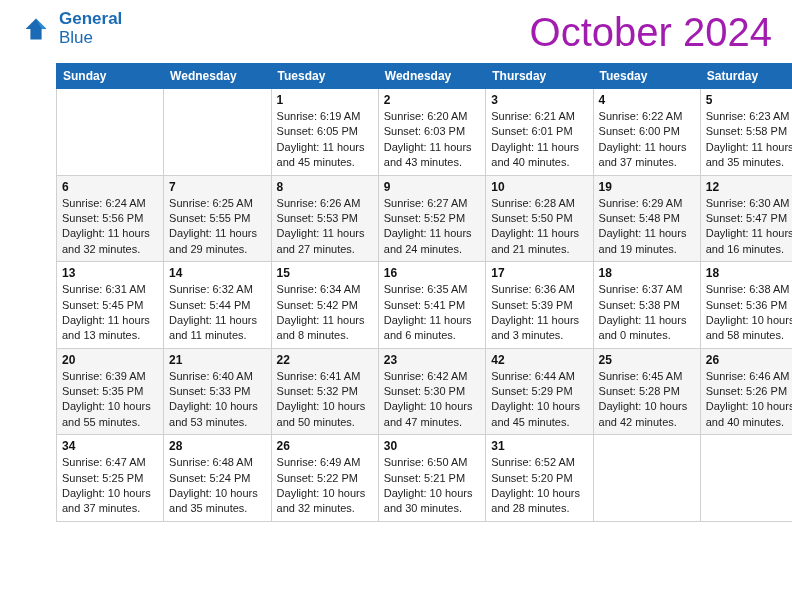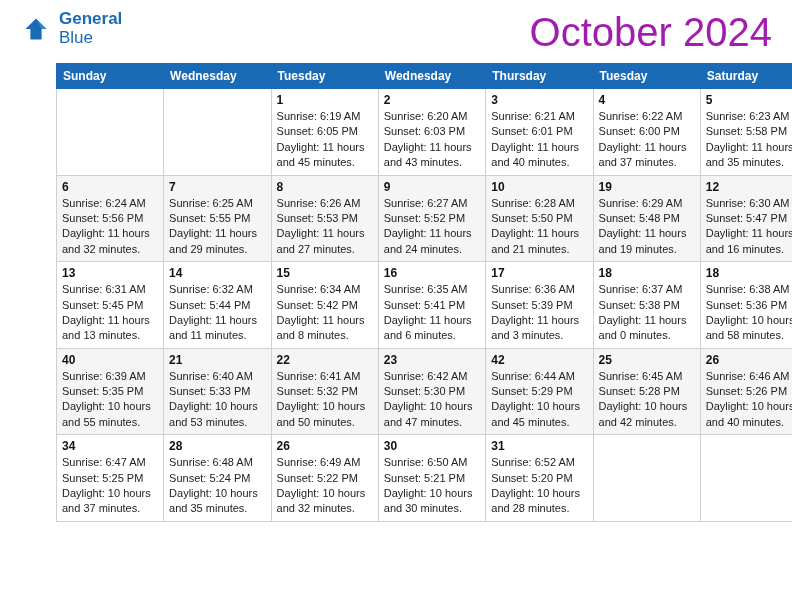--- a/index.html
+++ b/index.html
@@ -199,21 +199,21 @@
             <div class="day-num">18</div>
         <div class="day-detail">Sunrise: 6:37 AM<br>Sunset: 5:38 PM<br>Daylight: 11 hours and 0 minutes.</div>
           </td>
           <td>
             <div class="day-num">18</div>
         <div class="day-detail">Sunrise: 6:38 AM<br>Sunset: 5:36 PM<br>Daylight: 10 hours and 58 minutes.</div>
           </td>
         </tr>
         <tr>
           <td>
-            <div class="day-num">40</div>
+            <div class="day-num">20</div>
         <div class="day-detail">Sunrise: 6:39 AM<br>Sunset: 5:35 PM<br>Daylight: 10 hours and 55 minutes.</div>
           </td>
           <td>
             <div class="day-num">21</div>
         <div class="day-detail">Sunrise: 6:40 AM<br>Sunset: 5:33 PM<br>Daylight: 10 hours and 53 minutes.</div>
           </td>
           <td>
             <div class="day-num">22</div>
         <div class="day-detail">Sunrise: 6:41 AM<br>Sunset: 5:32 PM<br>Daylight: 10 hours and 50 minutes.</div>
           </td>

